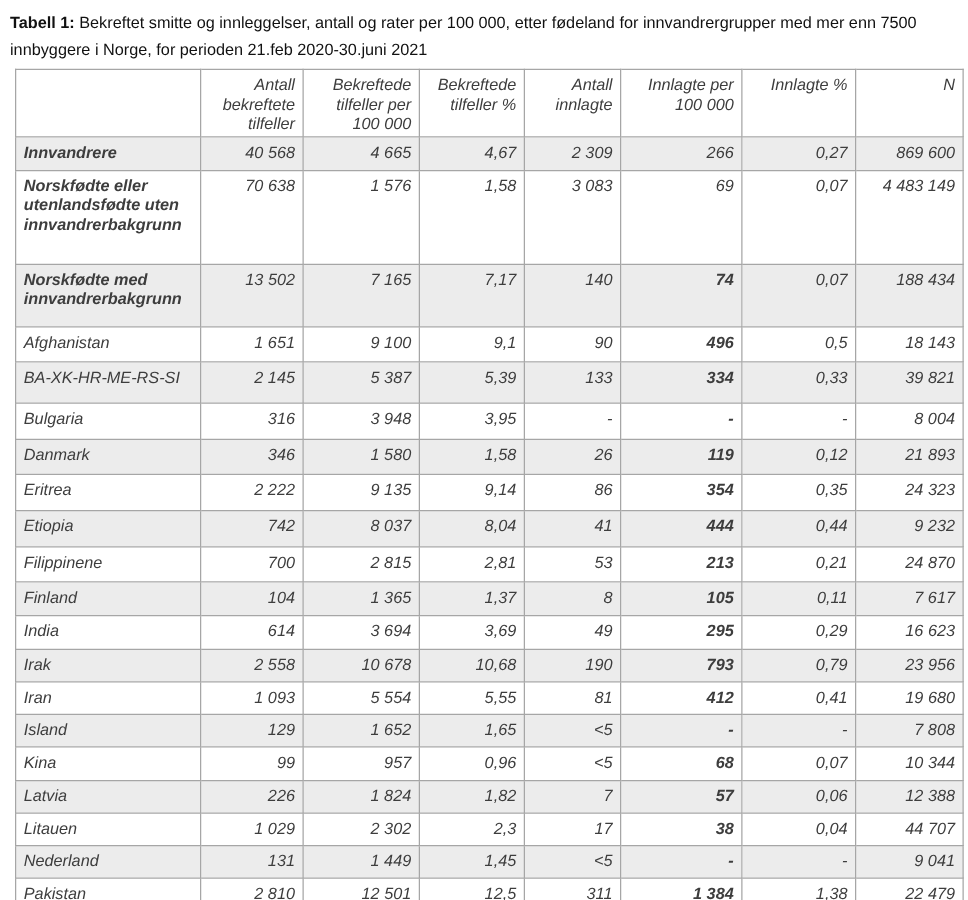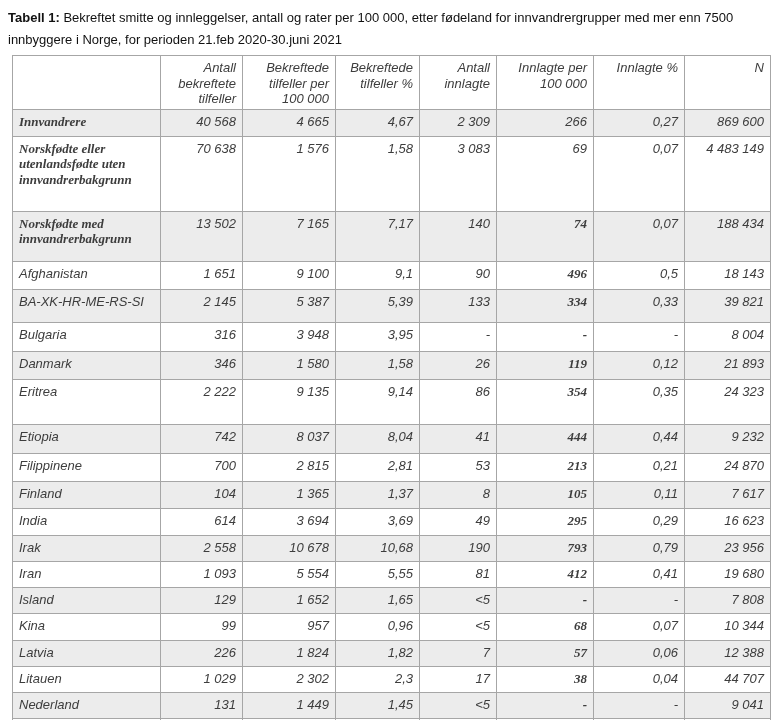--- a/index.html
+++ b/index.html
@@ -44,21 +44,21 @@
     background: #ffffff;
   }
   thead tr { height: 53px; }
   th {
     font-weight: 400;
     text-align: right;
   }
   td.c-label { text-align: left; }
   td.num { text-align: right; }
   tr.shaded td { background: #ececec; }
-  td.bold, th.bold { font-weight: 700; font-family: Liberation Serif, serif; }
+  td.bold, th.bold { font-weight: 700; }
 </style>
 </head>
 <body>
 
 <div class="page">
 
   <p class="caption"><span class="cap-label">Tabell 1:</span><span> Bekreftet smitte og innleggelser, antall og rater per 100 000, etter fødeland for innvandrergrupper med mer enn 7500 innbyggere i Norge, for perioden 21.feb 2020-30.juni 2021</span></p>
 
   <table class="data-table">
     <colgroup>
@@ -147,21 +147,21 @@
         <tr class="shaded" style="height: 28px;">
     <td class="c-label">Danmark</td>
     <td class="num">346</td>
     <td class="num">1 580</td>
     <td class="num">1,58</td>
     <td class="num">26</td>
     <td class="num bold">119</td>
     <td class="num">0,12</td>
     <td class="num">21 893</td>
   </tr>
-        <tr style="height: 45px;">
+        <tr style="height: 29px;">
     <td class="c-label">Eritrea</td>
     <td class="num">2 222</td>
     <td class="num">9 135</td>
     <td class="num">9,14</td>
     <td class="num">86</td>
     <td class="num bold">354</td>
     <td class="num">0,35</td>
     <td class="num">24 323</td>
   </tr>
         <tr class="shaded" style="height: 29px;">

